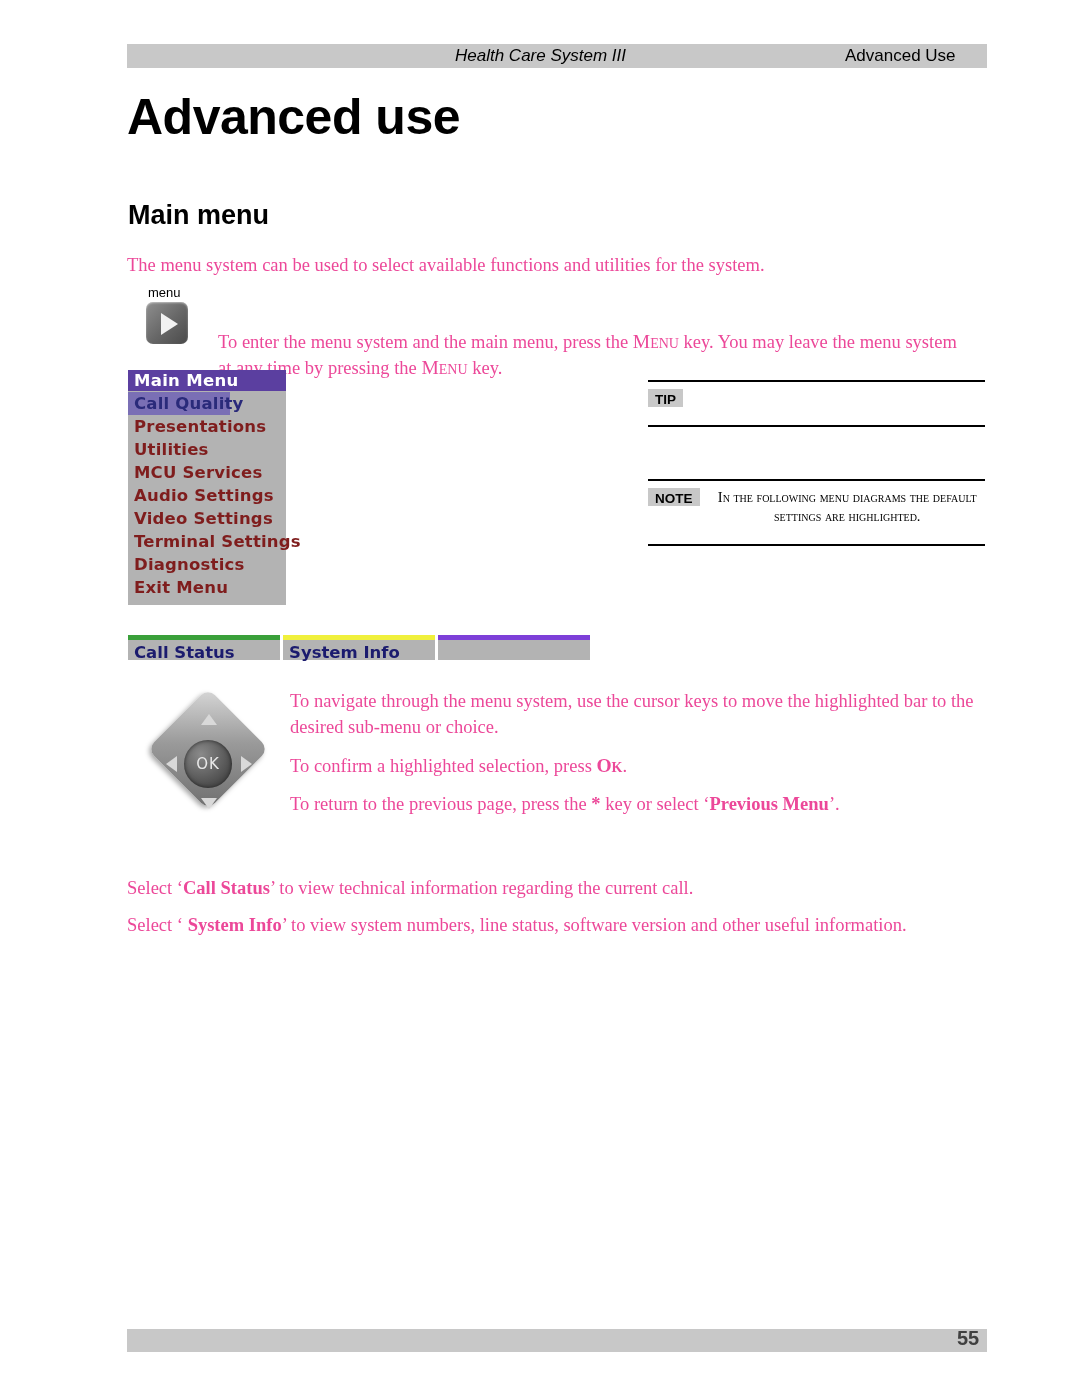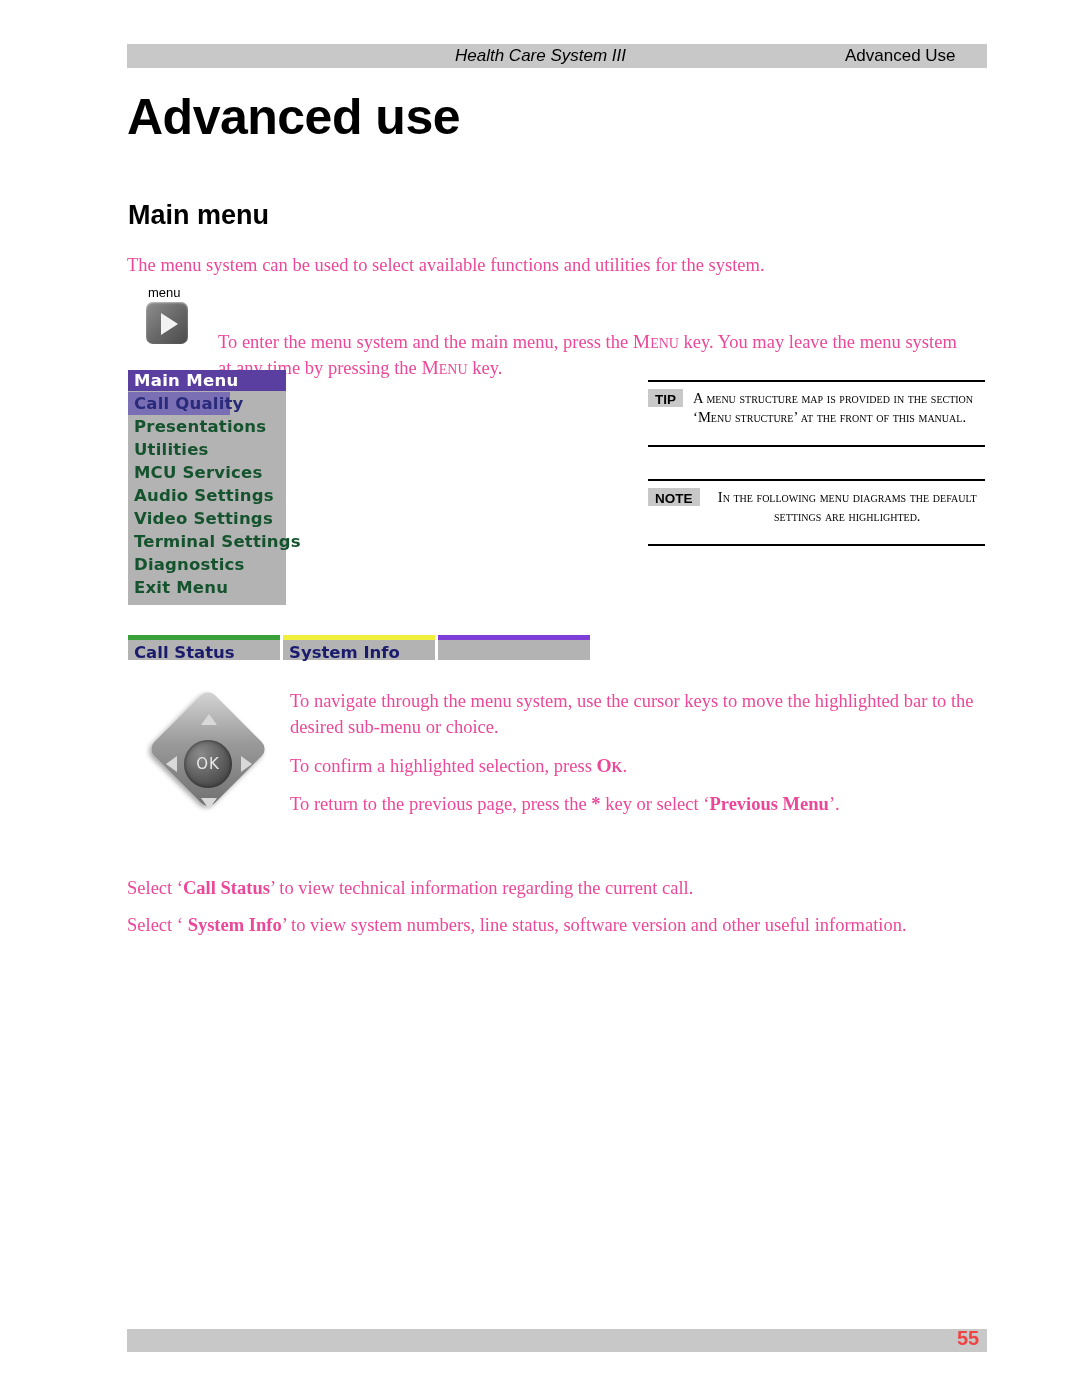--- a/index.html
+++ b/index.html
@@ -132,21 +132,21 @@
     box-sizing: border-box;
     line-height: 17px;
   }
   .menu-list {
     background: #b3b3b3;
     padding: 1px 0 6px 0;
   }
   .menu-item {
     font-size: 16.5px;
     font-weight: bold;
-    color: #14532d;
+    color: #7f1d1d;
     padding: 0 0 0 6px;
     height: 23px;
     line-height: 23px;
     letter-spacing: .2px;
     white-space: nowrap;
   }
   .menu-item.selected {
     background: #7a6fb5;
     color: #2a2a7a;
     width: 96px;
@@ -314,21 +314,21 @@
     height: 23px;
     background: #c8c8c8;
   }
   .page-num {
     position: absolute;
     left: 957px;
     top: 1327px;
     font-family: "Liberation Sans", sans-serif;
     font-weight: bold;
     font-size: 20px;
-    color: #ef4444;
+    color: #404040;
   }
 </style>
 </head>
 <body>
 
 <div class="header-bar"></div>
 <div class="header-bar header-title-wrap" style="background:none;left:0;top:0;width:0;height:0;"></div>
 <div class="header-title" style="position:absolute;left:455px;top:46px;font-family:'Liberation Sans',sans-serif;font-size:17px;font-style:italic;">Health Care System III</div>
 <div class="header-section" style="position:absolute;left:845px;top:46px;font-family:'Liberation Sans',sans-serif;font-size:17px;">Advanced Use</div>
 
@@ -365,21 +365,20 @@
 <div class="status-tabs">
   <div class="tab tab-call">Call Status</div>
   <div class="tab tab-sys">System Info</div>
   <div class="tab tab-empty"></div>
 </div>
 
 <div class="callout" id="tip-box">
   <div class="callout-rule"></div>
   <div class="callout-body">
     <div class="callout-badge">TIP</div>
-    <div class="callout-text">A menu structure map is provided in the section ‘Menu structure’ at the front of this manual.</div>
   </div>
   <div class="callout-rule"></div>
 </div>
 
 <div class="callout" id="note-box">
   <div class="callout-rule"></div>
   <div class="callout-body">
     <div class="callout-badge">NOTE</div>
     <div class="callout-text">In the following menu diagrams the default settings are highlighted.</div>
   </div>

